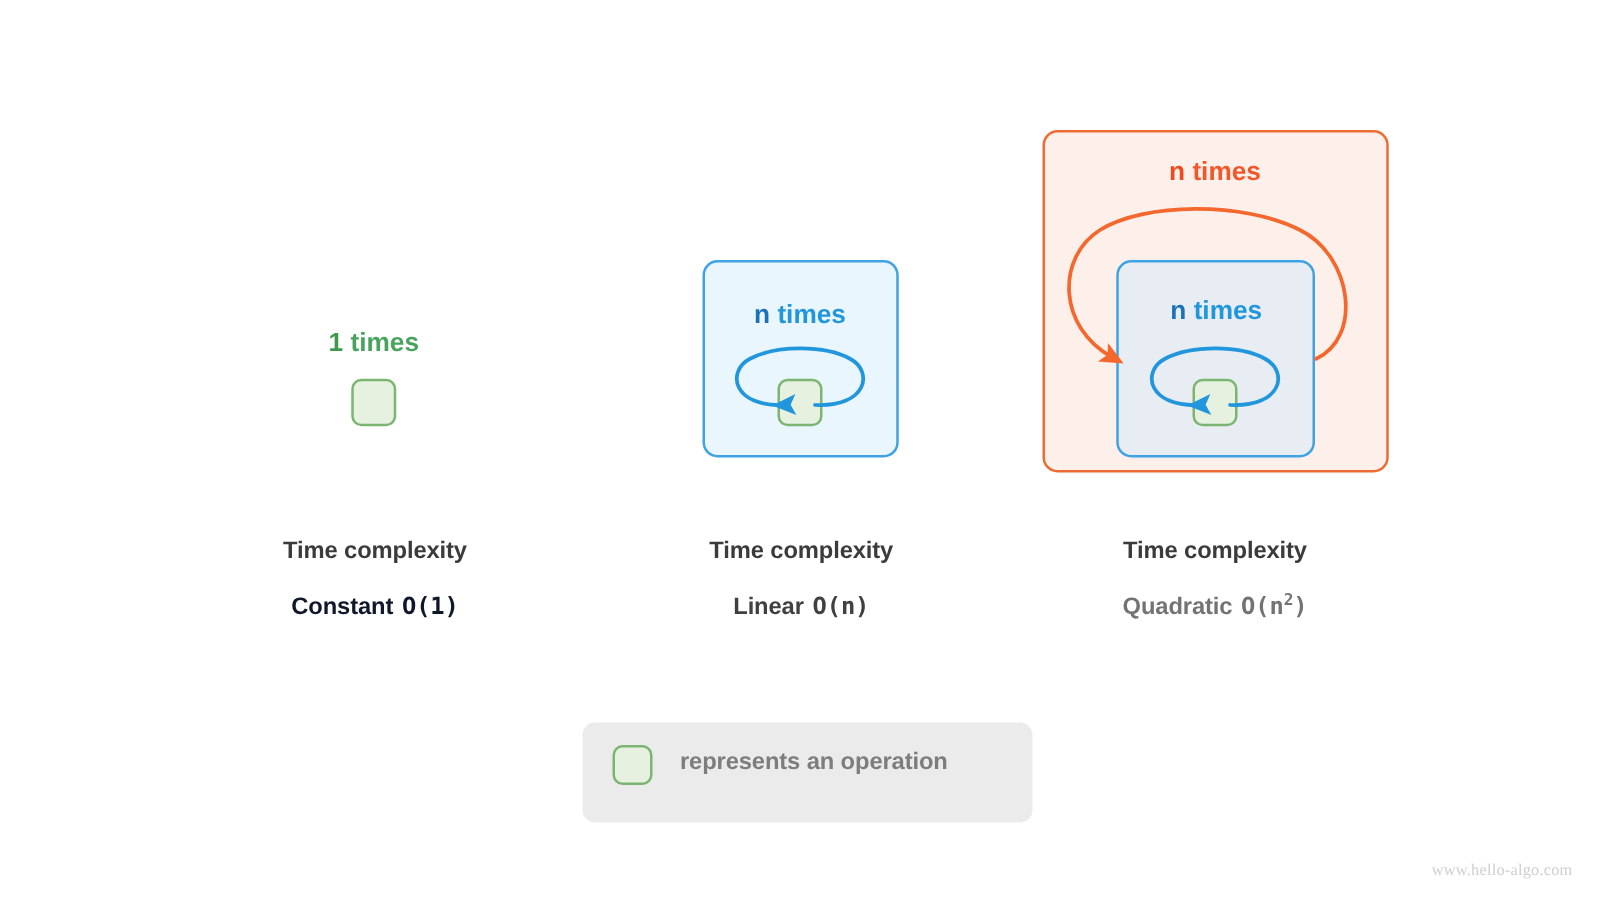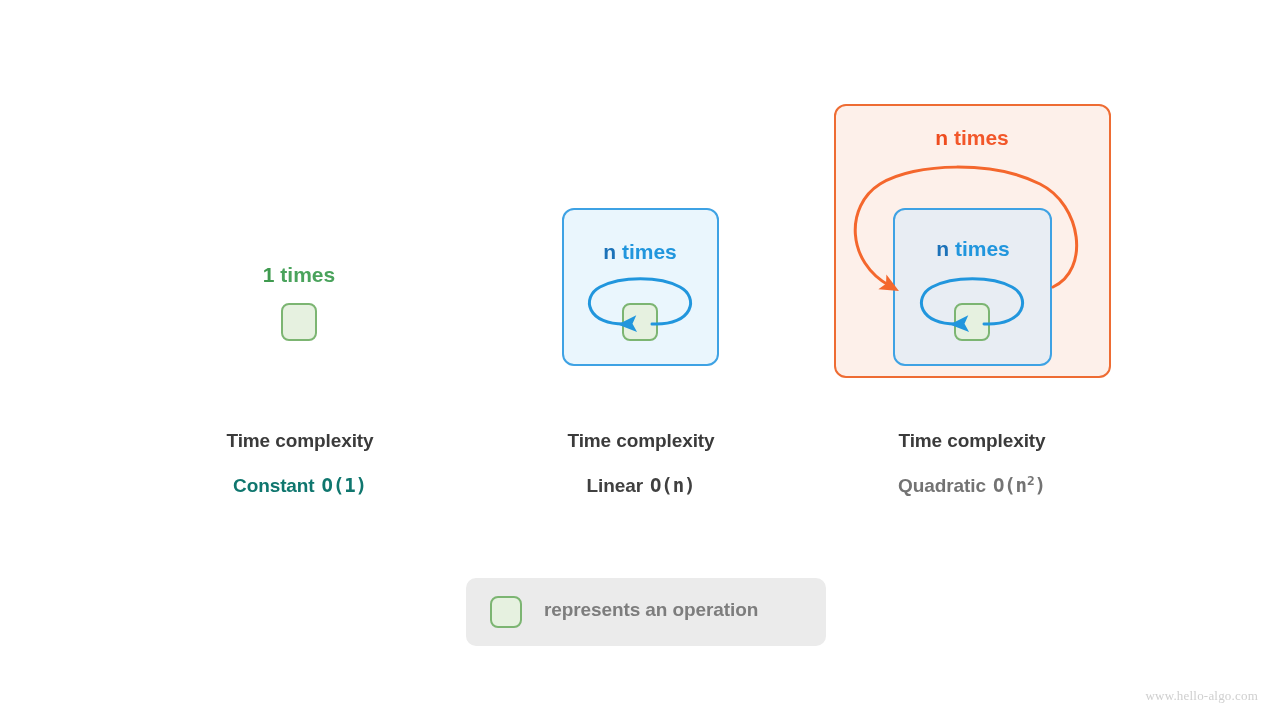--- a/index.html
+++ b/index.html
@@ -103,31 +103,31 @@
   .caption .value .bigo {
     font-family: "DejaVu Sans Mono", monospace;
     margin-left: 7px;
     font-weight: bold;
   }
   .caption .value .bigo sup {
     font-size: 0.68em;
     vertical-align: super;
     line-height: 0;
   }
-  .caption.c-const .value { color: #0f766e; }
+  .caption.c-const .value { color: #0f172a; }
   .caption.c-lin   .value { color: #404040; }
   .caption.c-quad  .value { color: #737373; }
 
   
   .legend {
     position: absolute;
     left: 466px;
     top: 578px;
     width: 360px;
-    height: 68px;
+    height: 80px;
     background: #ebebeb;
     border-radius: 10px;
   }
   .legend .legend-swatch {
     position: absolute;
     left: 24px;
     top: 18px;
     width: 32px;
     height: 32px;
   }

